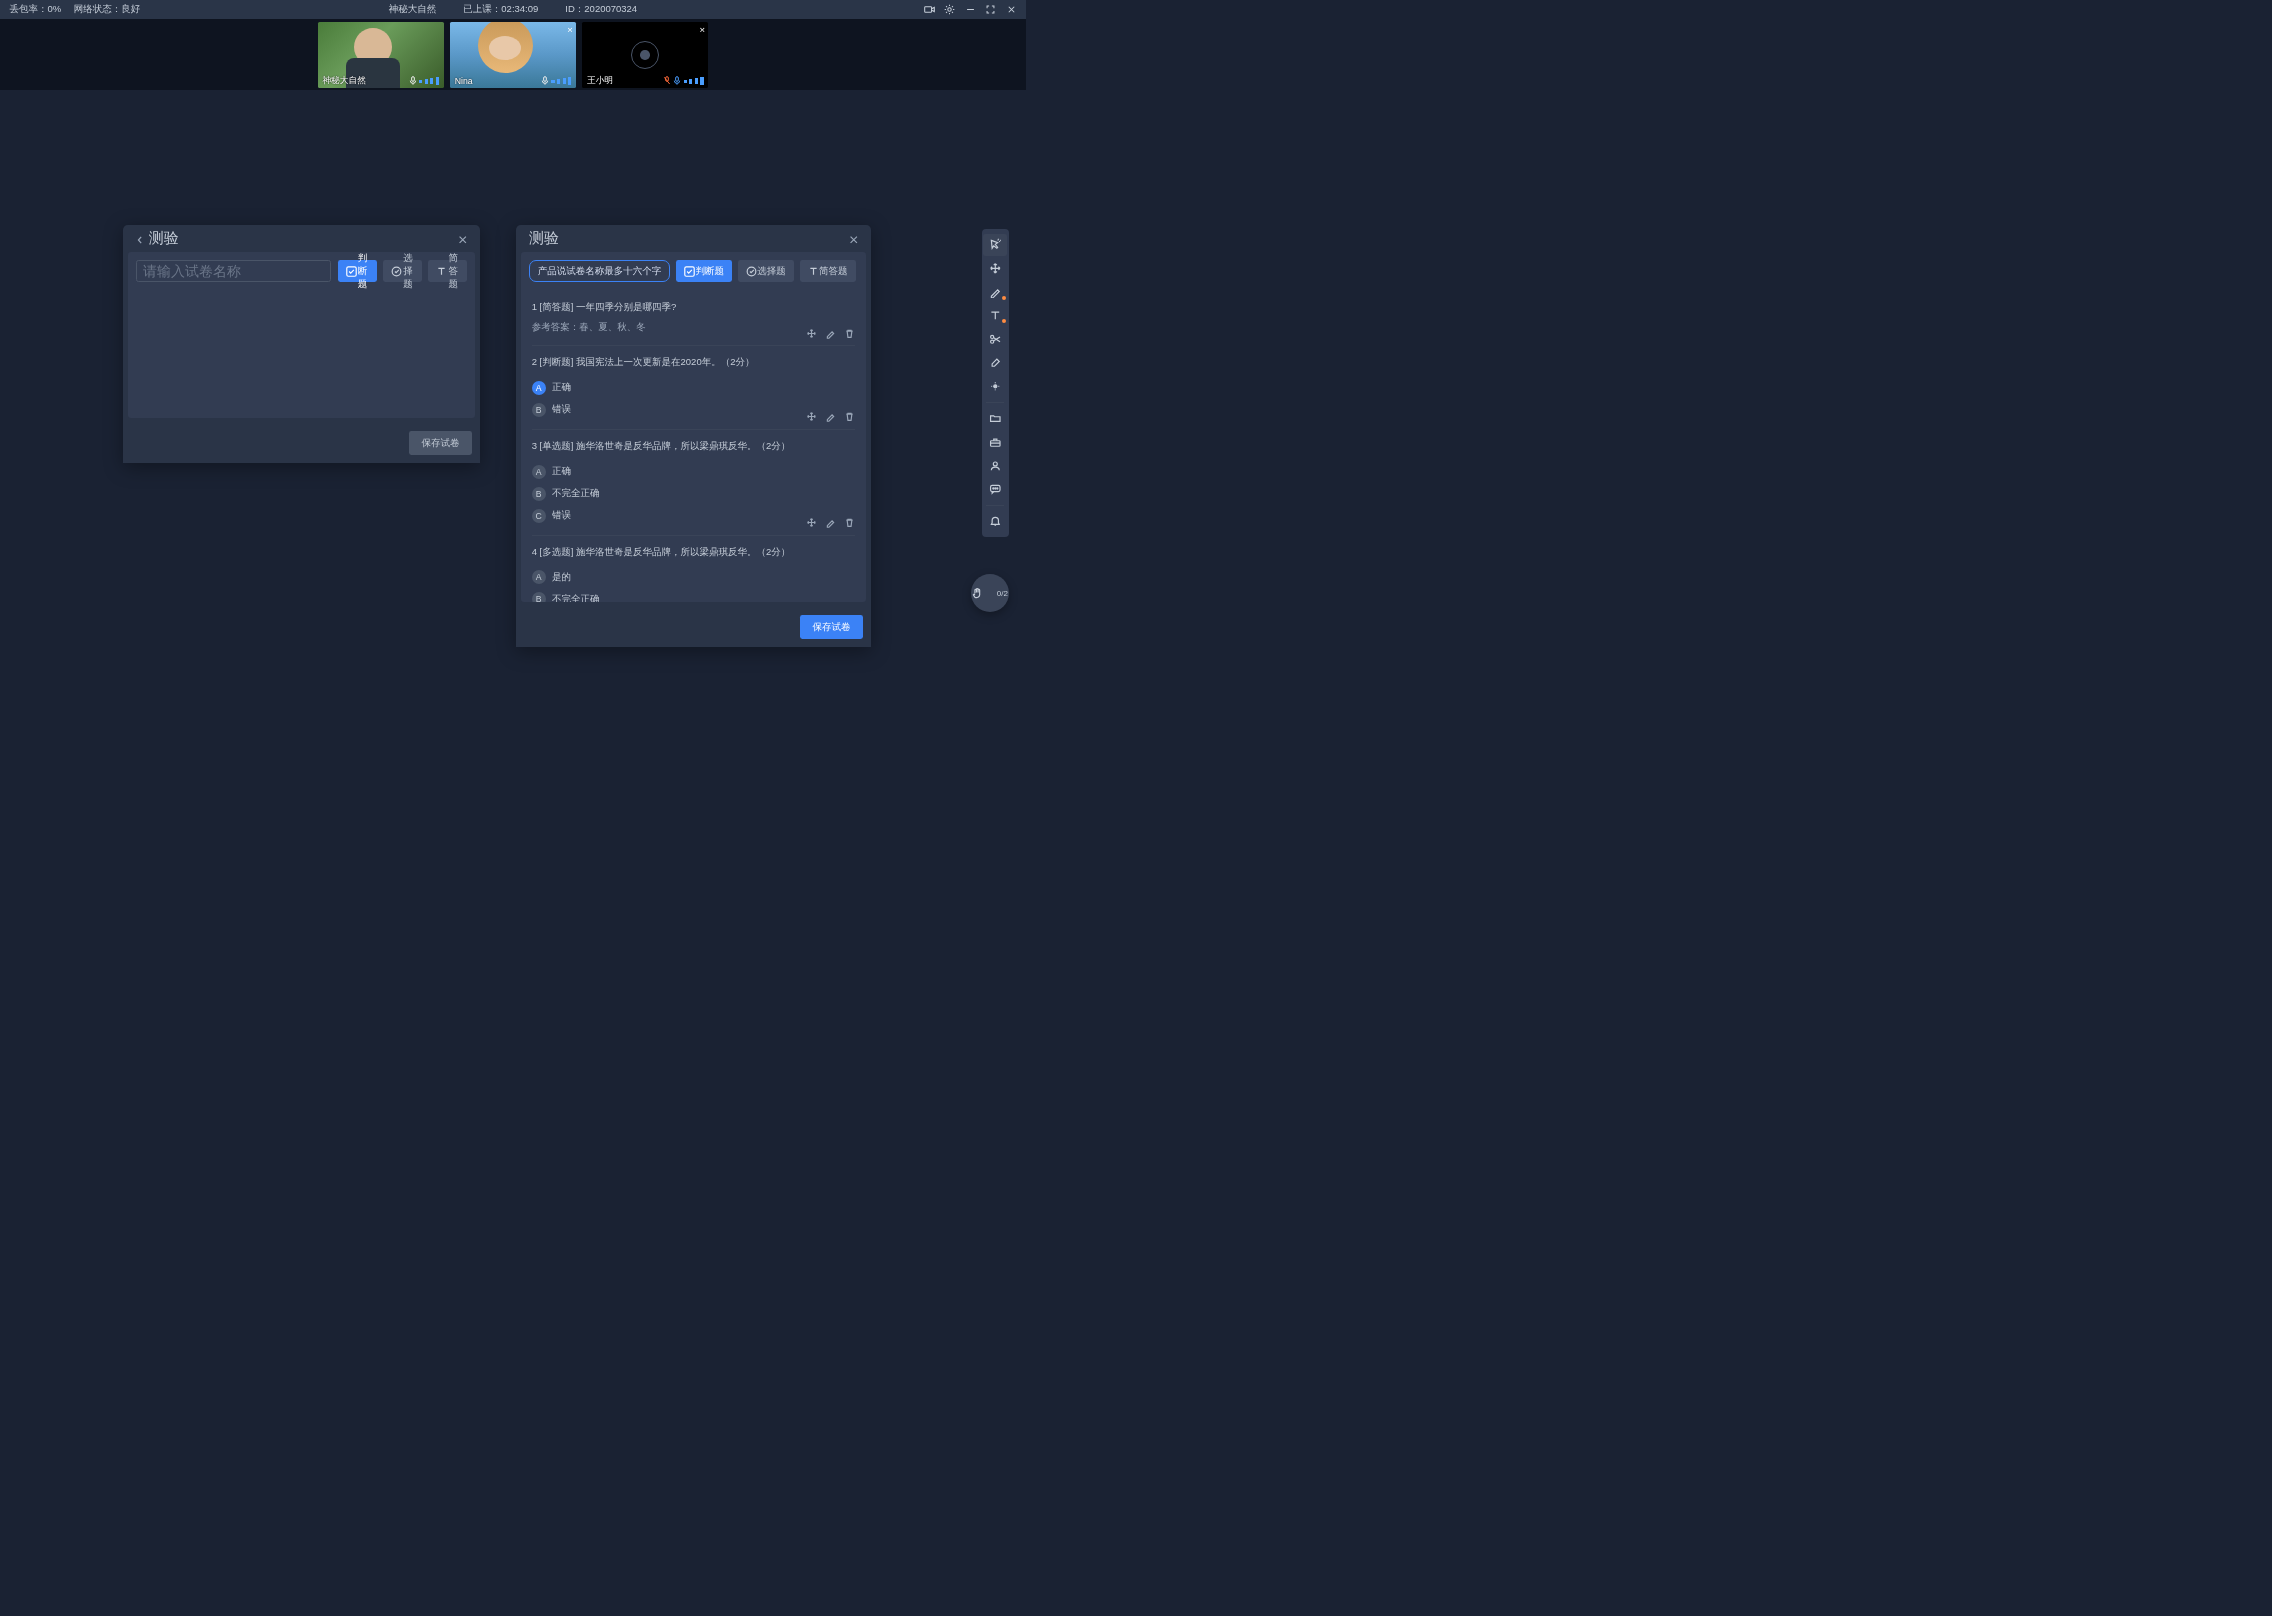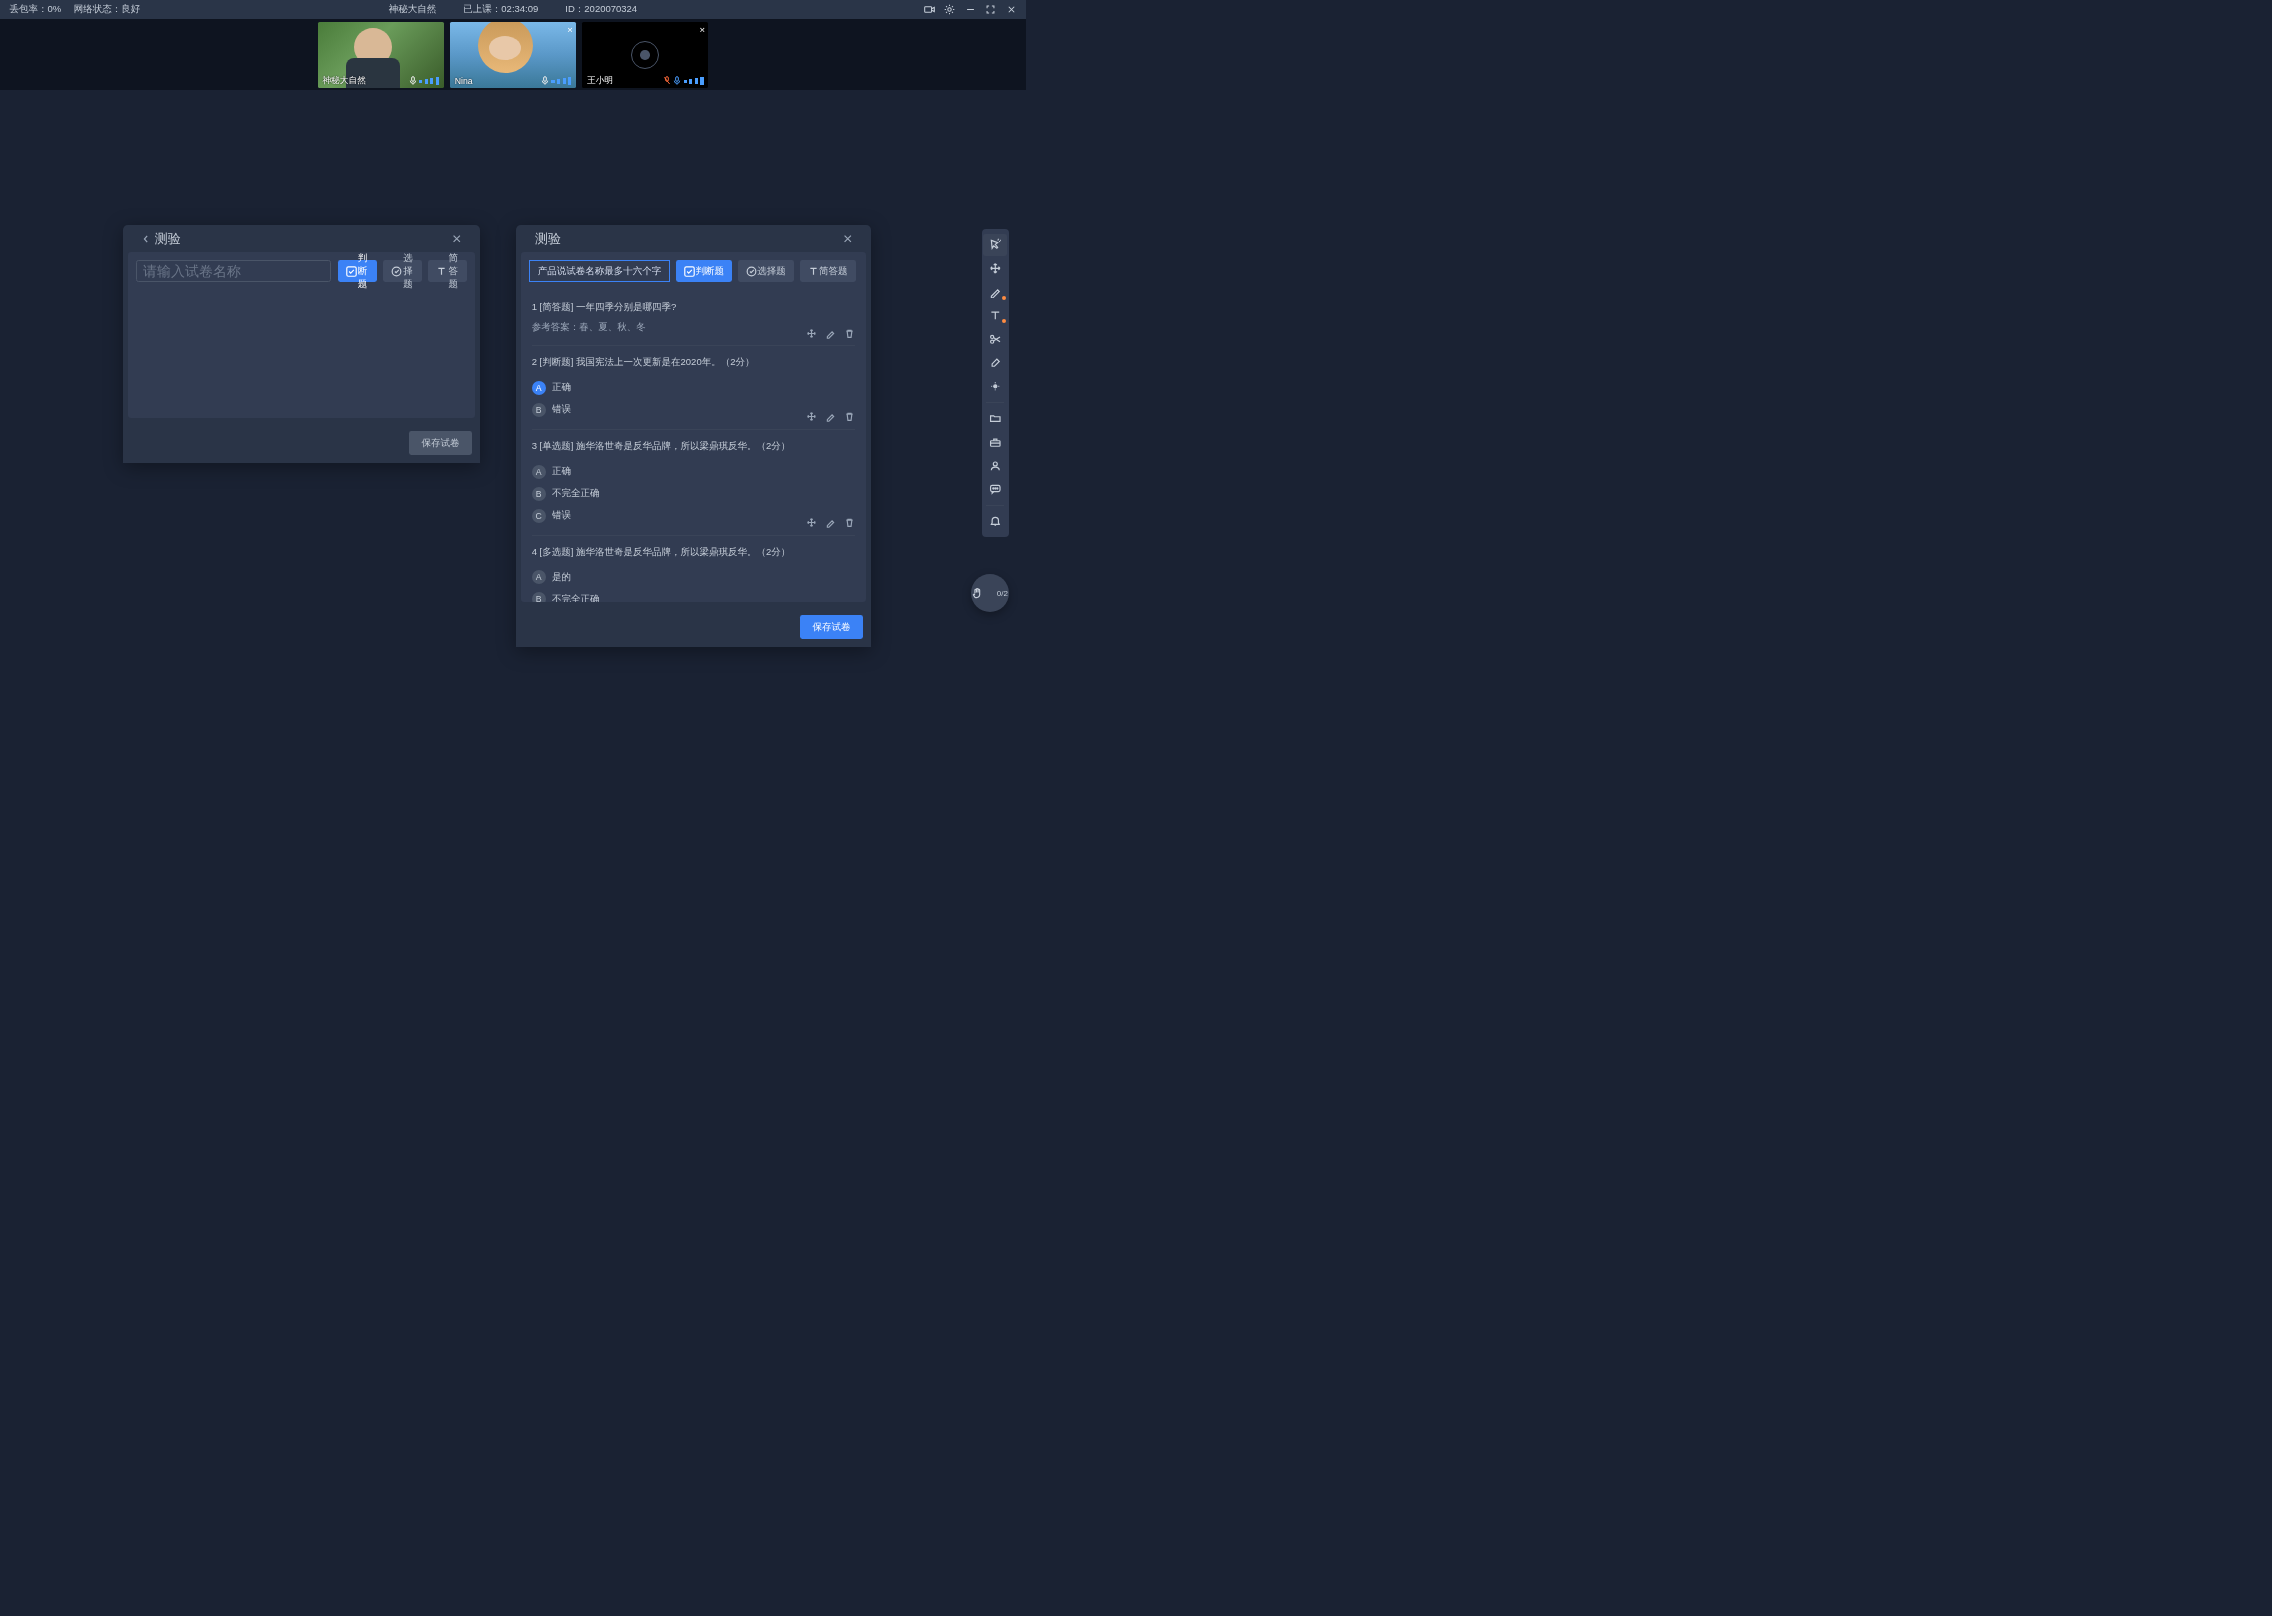--- a/index.html
+++ b/index.html
@@ -27,21 +27,21 @@
 .vcard .namebar { position:absolute; bottom:0; left:0; right:0; height:14px; display:flex; align-items:center; padding:0 4.7px; font-size:8.7px; color:#fff; text-shadow:0 0 1.6px #000; z-index:3; }
 .vcard .namebar .sigs { margin-left:auto; display:flex; gap:2.4px; align-items:center; }
 .vcard .close { position:absolute; top:1.6px; right:3.2px; color:#fff; font-size:9.5px; cursor:pointer; z-index:3; }
 .sig { width:3.2px; background:#4a9eff; display:inline-block; }
 .sig.s1{height:3.2px} .sig.s2{height:4.7px} .sig.s3{height:6.3px} .sig.s4{height:8px}
 .micico { width:8px; height:9.5px; display:inline-block; }
 .micico svg{ display:block; }
 
 
 .panel { position:absolute; background:#2a3447; border-radius:4.7px; box-shadow:0 4.7px 19px rgba(0,0,0,.35); display:flex; flex-direction:column; }
-.panel-hd { height:27px; display:flex; align-items:center; padding:0 19px; font-size:13px; color:#c5cdd8; }
+.panel-hd { height:27px; display:flex; align-items:center; padding:0 13px; font-size:15px; color:#c5cdd8; }
 .panel-hd .back { margin-right:4.7px; cursor:pointer; color:#9aa6b8; }
 .panel-hd .close { margin-left:auto; cursor:pointer; color:#9aa6b8; }
 .panel-bd { flex:1; background:#323c52; margin:0 4.7px 4.7px 4.7px; border-radius:3.2px; display:flex; flex-direction:column; overflow:hidden; }
 
 
 #panel1 { left:123px; top:225px; width:357px; height:238px; }
 .p1-top { padding:8px; display:flex; gap:6.3px; align-items:center; }
 .name-input { flex:0 0 131px; height:22px; background:transparent; border:0.8px solid #4a5568; border-radius:2.4px; padding:0 6.3px; font-size:14px; color:#c5cdd8; }
 .name-input::placeholder { color:#6a7588; }
 .qbtn { height:22px; padding:0 8px; border-radius:2.4px; display:inline-flex; align-items:center; gap:0; font-size:9.5px; cursor:pointer; border:none; color:#c5cdd8; background:#404b62; }
@@ -50,21 +50,21 @@
 .empty { flex:1; display:flex; flex-direction:column; align-items:center; justify-content:center; color:#7a8598; }
 .empty .escroll { width:47px; height:55px; margin-bottom:6.3px; position:relative; }
 .empty .escroll svg { width:100%; height:100%; }
 .empty .etxt { font-size:9.5px; }
 .p1-ft { padding:8px; display:flex; justify-content:flex-end; background:#2a3447; }
 .savebtn { height:24px; padding:0 12.6px; border-radius:2.4px; background:#4a5568; color:#c5cdd8; font-size:9.5px; border:none; cursor:pointer; }
 
 
 #panel2 { left:516px; top:225px; width:355px; height:422px; }
 .p2-top { padding:8px; display:flex; gap:6.3px; align-items:center; }
-.name-tag { height:22px; padding:0 8px; border:0.8px solid #3b82f6; border-radius:0; display:inline-flex; align-items:center; font-size:9.5px; color:#d5ddee; }
+.name-tag { height:22px; padding:0 8px; border:0.8px solid #3b82f6; border-radius:7px; display:inline-flex; align-items:center; font-size:9.5px; color:#d5ddee; }
 .qlist { flex:1; overflow-y:auto; padding:0 11px; font-size:9.5px; color:#c5cdd8; }
 .qlist::-webkit-scrollbar { width:4.7px; }
 .qlist::-webkit-scrollbar-thumb { background:#4a5568; border-radius:2.4px; }
 .qitem { border-bottom:0.8px solid #3a4458; padding:9.5px 0 8px 0; position:relative; }
 .qitem .qtitle { margin-bottom:8px; line-height:1.4; }
 .qitem .qans { color:#9aa6b8; margin-bottom:3.2px; }
 .qopt { display:flex; align-items:center; gap:6.3px; padding:4px 0; }
 .qopt .obub { width:14px; height:14px; border-radius:50%; background:#4a5568; display:inline-flex; align-items:center; justify-content:center; font-size:8.7px; color:#c5cdd8; }
 .qopt.sel .obub { background:#3b82f6; color:#fff; }
 .qacts { position:absolute; right:0; bottom:6.3px; display:flex; gap:8px; color:#9aa6b8; }

